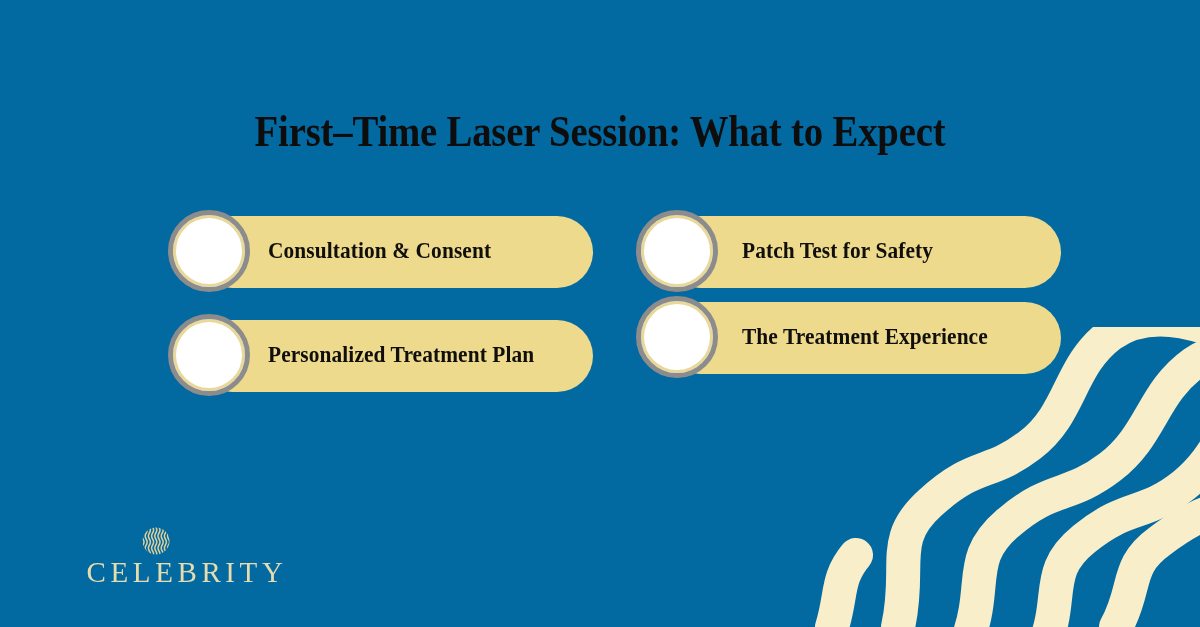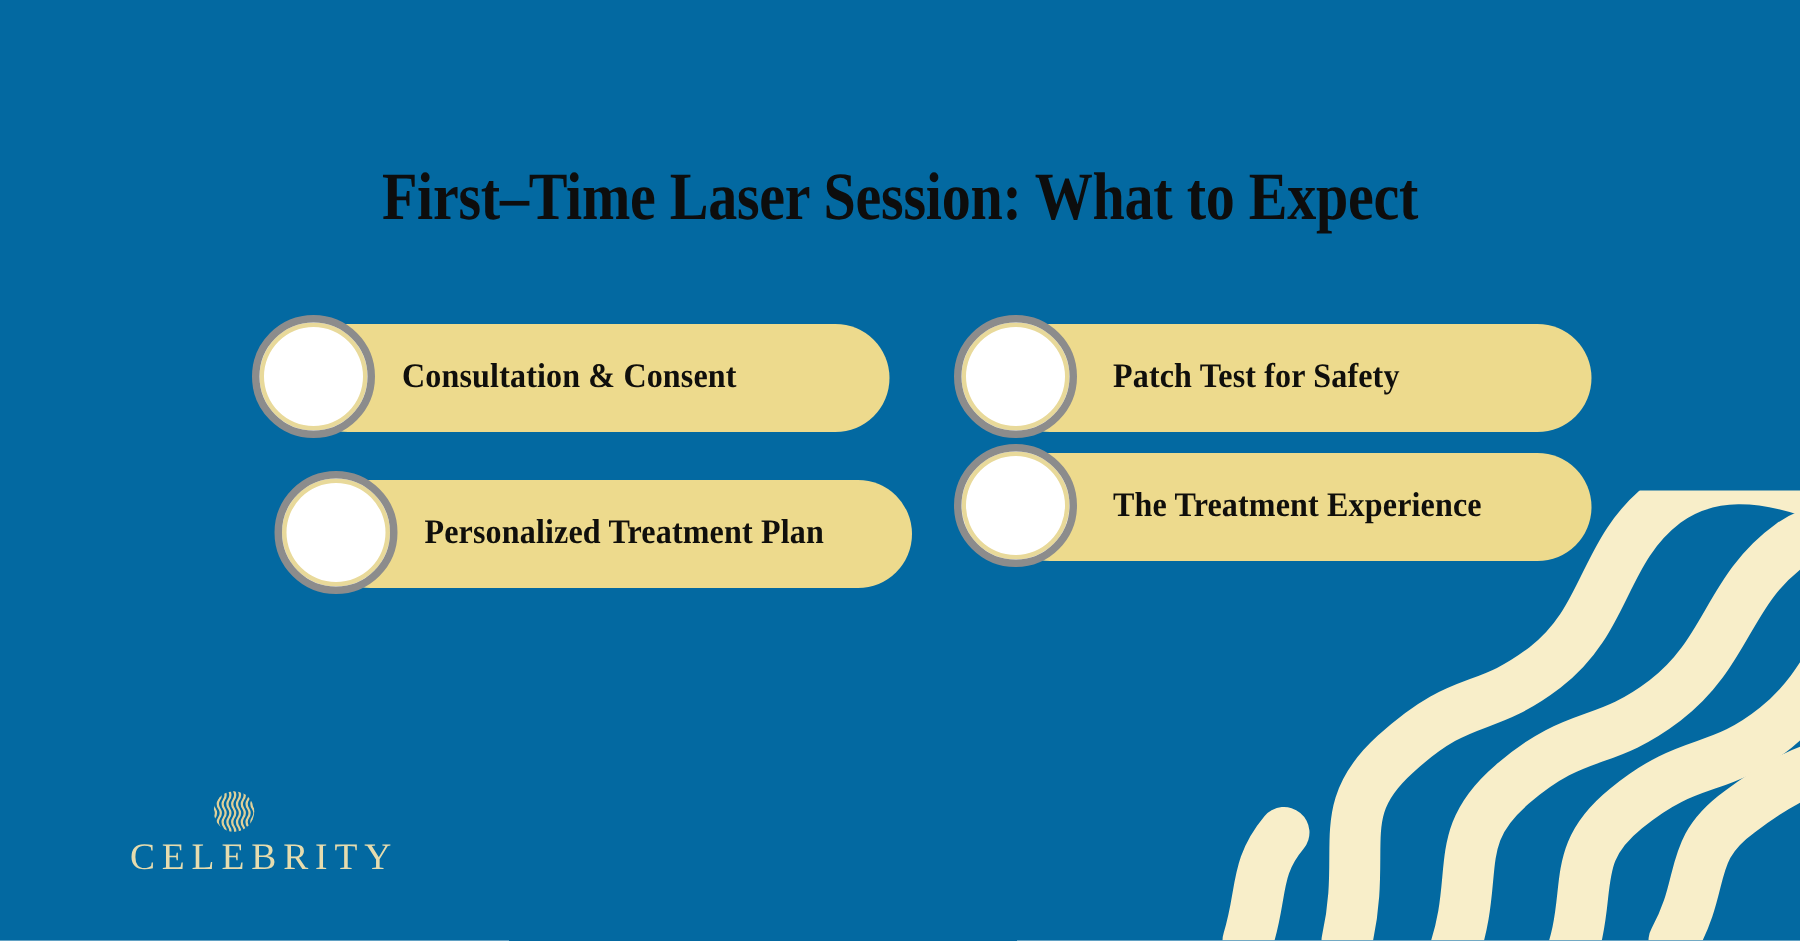--- a/index.html
+++ b/index.html
@@ -61,21 +61,21 @@
     height: 200px;
     z-index: 2;
   }
 
   .card {
     position: absolute;
     height: 82px;
   }
   .card.c0 { left: 0px;   top: 0px;   width: 425px; }
   .card.c1 { left: 468px; top: 0px;   width: 425px; }
-  .card.c2 { left: 15px;   top: 104px; width: 425px; }
+  .card.c2 { left: 0px;   top: 104px; width: 425px; }
   .card.c3 { left: 468px; top: 86px; width: 425px; }
 
   .card-pill {
     position: absolute;
     left: 28px;
     top: 6px;
     right: 0;
     height: 72px;
     background: #edda8d;
     border-radius: 36px;
@@ -126,21 +126,21 @@
   }
   .logo-mark {
     display: block;
     margin: 0 auto 3px auto;
     width: 30px;
     height: 30px;
   }
   .logo-word {
     display: block;
     font-family: "Liberation Serif", "DejaVu Serif", serif;
-    font-size: 25px;
+    font-size: 29px;
     letter-spacing: 4.6px;
     color: #e6dcae;
     text-indent: 4.6px;
     line-height: 26px;
     white-space: nowrap;
     text-align: right;
   }
 </style>
 </head>
 <body>

